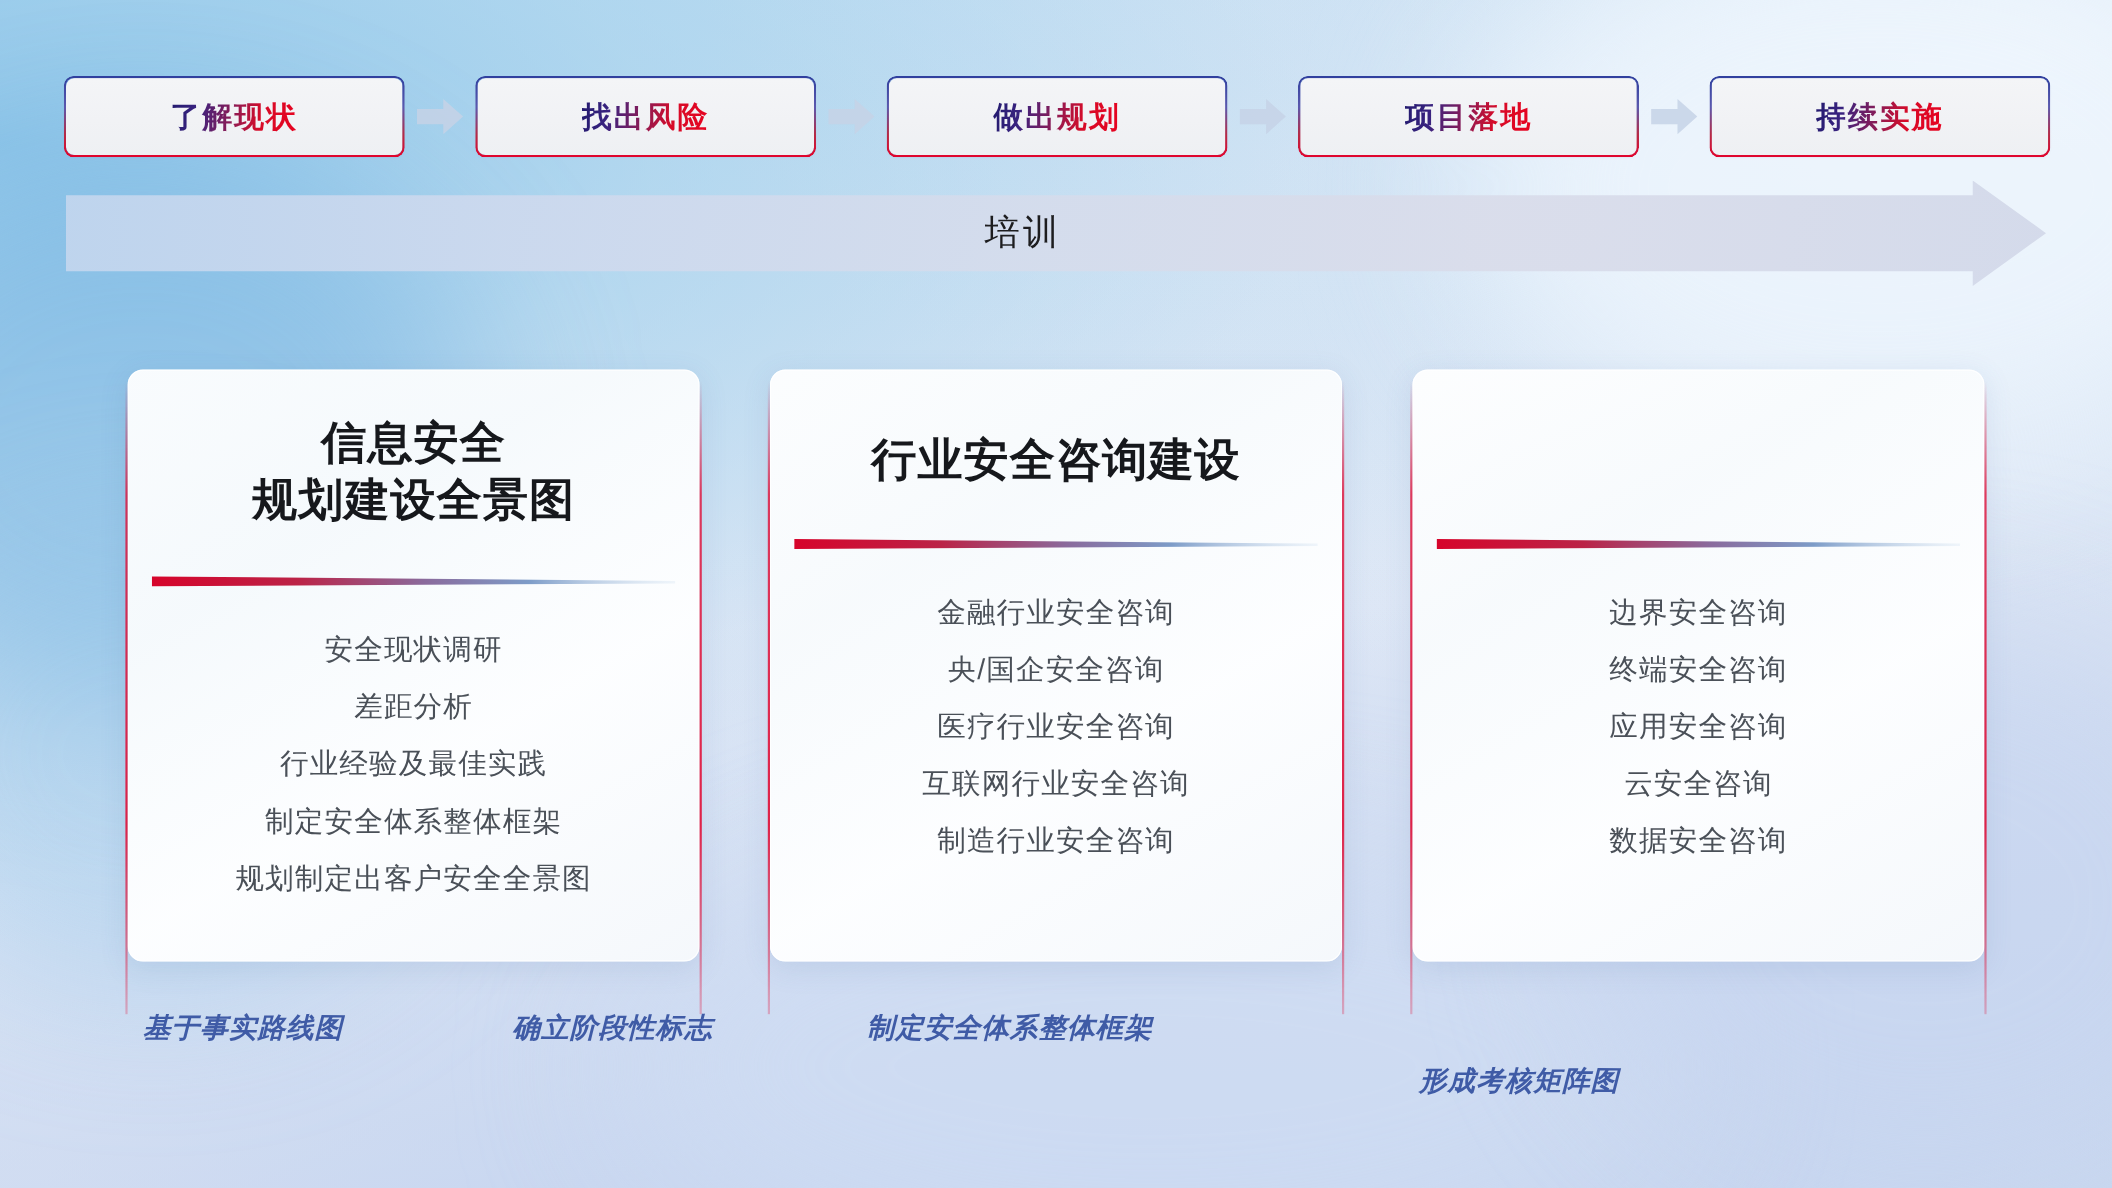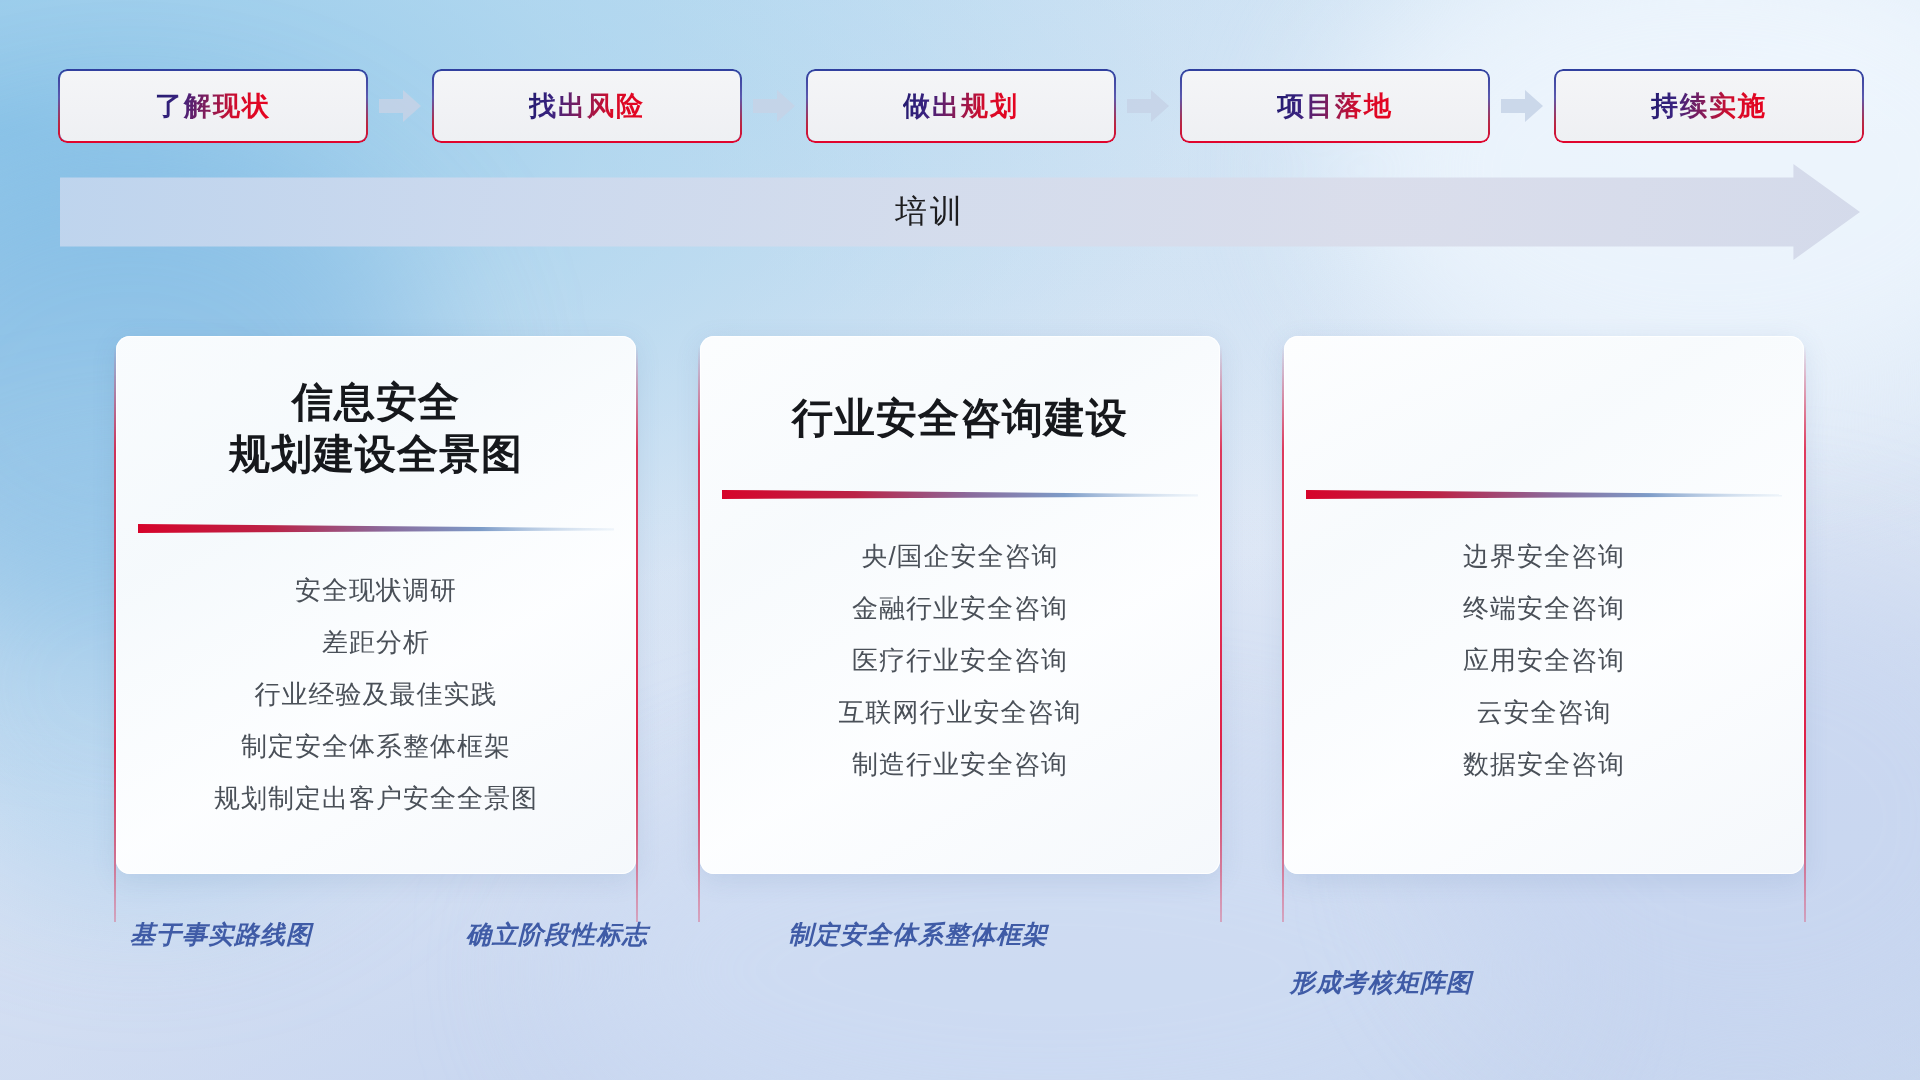--- a/index.html
+++ b/index.html
@@ -324,22 +324,22 @@
               <stop offset="52%" stop-color="#8a6a9c"></stop>
               <stop offset="72%" stop-color="#7d9cc8"></stop>
               <stop offset="100%" stop-color="#c9dcee" stop-opacity="0.25"></stop>
             </linearGradient>
           </defs>
           <path d="M0 2 L476 6.2 L476 8.4 L0 11 Z" fill="url(#divg2)"></path>
         </svg>
       </div>
 
       <div class="card-list">
+        <div class="card-list-item">金融行业安全咨询</div>
         <div class="card-list-item">央/国企安全咨询</div>
-        <div class="card-list-item">金融行业安全咨询</div>
         <div class="card-list-item">医疗行业安全咨询</div>
         <div class="card-list-item">互联网行业安全咨询</div>
         <div class="card-list-item">制造行业安全咨询</div>
       </div>
     </div>
 
     <div class="card card-3">
       <div class="edge edge-l"></div>
       <div class="edge edge-r"></div>
 

